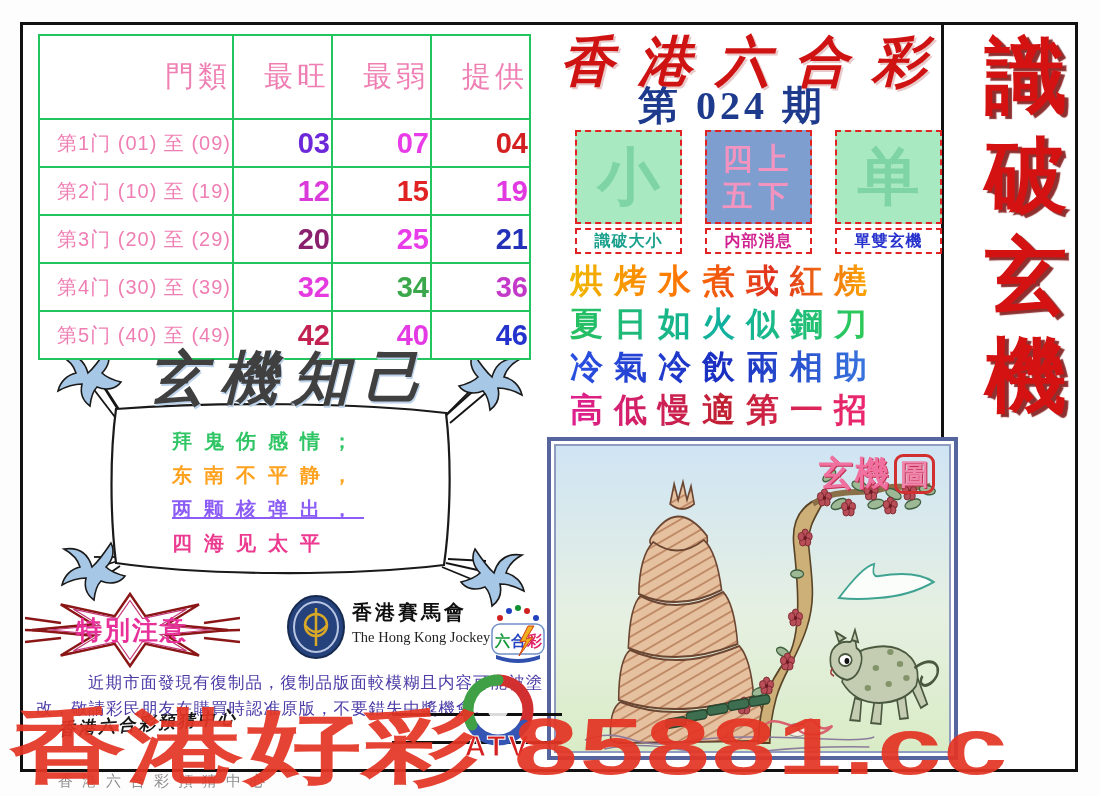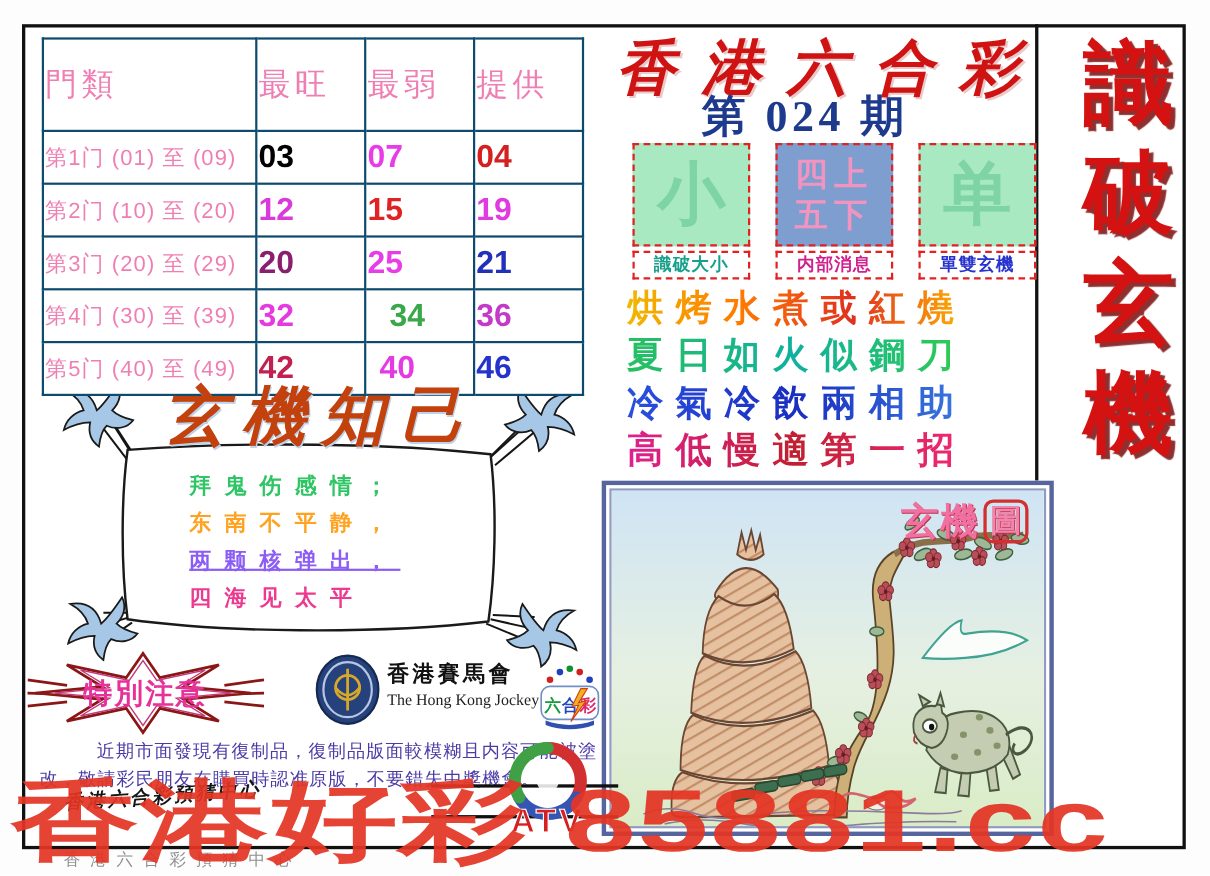--- a/index.html
+++ b/index.html
@@ -7,21 +7,21 @@
        font-family:"Liberation Sans","DejaVu Sans",sans-serif;}
   .abs{position:absolute}
   .serif{font-family:"Liberation Serif","DejaVu Serif",serif}
 
   
   #page-frame{left:20px;top:22px;width:1052px;height:744px;border:3px solid #111;background:#fff}
   #right-divider{left:941px;top:22px;width:3px;height:415px;background:#111}
 
   
   #num-table{left:38px;top:34px;border-collapse:collapse;z-index:2}
-  #num-table th,#num-table td{border:2px solid #0c4a6e;text-align:left;background:#fff}
+  #num-table th,#num-table td{border:2px solid #22c55e;text-align:right;background:#fff}
   #num-table th{width:95px;height:80px;font-size:29px;font-weight:normal;color:#ef7fb3;letter-spacing:4px}
   #num-table th:first-child{width:190px}
   #num-table td{height:44px}
   #num-table td.row-label{font-size:20px;color:#ef7fb3;letter-spacing:1px}
   #num-table td.val{font-size:29px;font-weight:bold}
 
   
   #main-title{left:560px;top:26px;font-size:54px;font-weight:bold;color:#cf1212;letter-spacing:24px;
               white-space:nowrap;text-shadow:2px 2px 0 #e9caca;font-style:italic}
   #issue-no{left:638px;top:78px;font-size:40px;font-weight:bold;color:#1e3a8c;letter-spacing:4px;white-space:nowrap}
@@ -98,26 +98,26 @@
     <tr>
         <th>門類</th>
         <th>最旺</th>
         <th>最弱</th>
         <th>提供</th>
       </tr>
   </thead>
   <tbody>
       <tr>
         <td class="row-label">第1门 (01) 至 (09)</td>
-        <td class="val" style="color: #000000;">03</td>
+        <td class="val" style="color: #6d28d9;">03</td>
         <td class="val" style="color: rgb(233, 60, 233);">07</td>
         <td class="val" style="color: rgb(212, 32, 32);">04</td>
       </tr>
       <tr>
-        <td class="row-label">第2门 (10) 至 (20)</td>
+        <td class="row-label">第2门 (10) 至 (19)</td>
         <td class="val" style="color: rgb(217, 58, 217);">12</td>
         <td class="val" style="color: rgb(224, 34, 34);">15</td>
         <td class="val" style="color: rgb(225, 58, 225);">19</td>
       </tr>
       <tr>
         <td class="row-label">第3门 (20) 至 (29)</td>
         <td class="val" style="color: rgb(138, 31, 110);">20</td>
         <td class="val" style="color: rgb(233, 60, 233);">25</td>
         <td class="val" style="color: rgb(35, 48, 184);">21</td>
       </tr>
@@ -193,21 +193,21 @@
       <path d="M446,216 L408,214"></path>
   </g>
   <path d="M76,64 C180,56 320,58 406,68 C412,118 410,178 404,220 C300,232 160,230 76,218 C70,170 70,108 76,64 Z" fill="#ffffff" stroke="#1a1a1a" stroke-width="2.2"></path>
   <g fill="#a7c7e7" stroke="#1a1a1a" stroke-width="1.6">
     <use href="#bird" transform="translate(14,2)"></use>
     <use href="#bird" transform="translate(486,6) scale(-1,1)"></use>
     <use href="#bird" transform="translate(18,196)"></use>
     <use href="#bird" transform="translate(488,202) scale(-1,1)"></use>
   </g>
 </svg>
-<div class="abs serif" id="banner-title" style="color: #c2410c;">玄機知己</div>
+<div class="abs serif" id="banner-title" style="color: #404040;">玄機知己</div>
 <div class="abs" id="poem">
     <div class="poem-line" style="color: rgb(47, 197, 101);">拜鬼伤感情；</div>
     <div class="poem-line" style="color: rgb(255, 162, 31);">东南不平静，</div>
     <div class="poem-line" style="color: #8b5cf6; text-decoration: underline;">两颗核弹出，</div>
     <div class="poem-line" style="color: rgb(236, 58, 144);">四海见太平</div>
   </div>
 
 <svg class="abs" id="star-svg" width="215" height="80" viewBox="0 0 215 80">
   <g stroke="#8b1616" stroke-width="2.5">
     <path d="M0,28 L36,33"></path>

